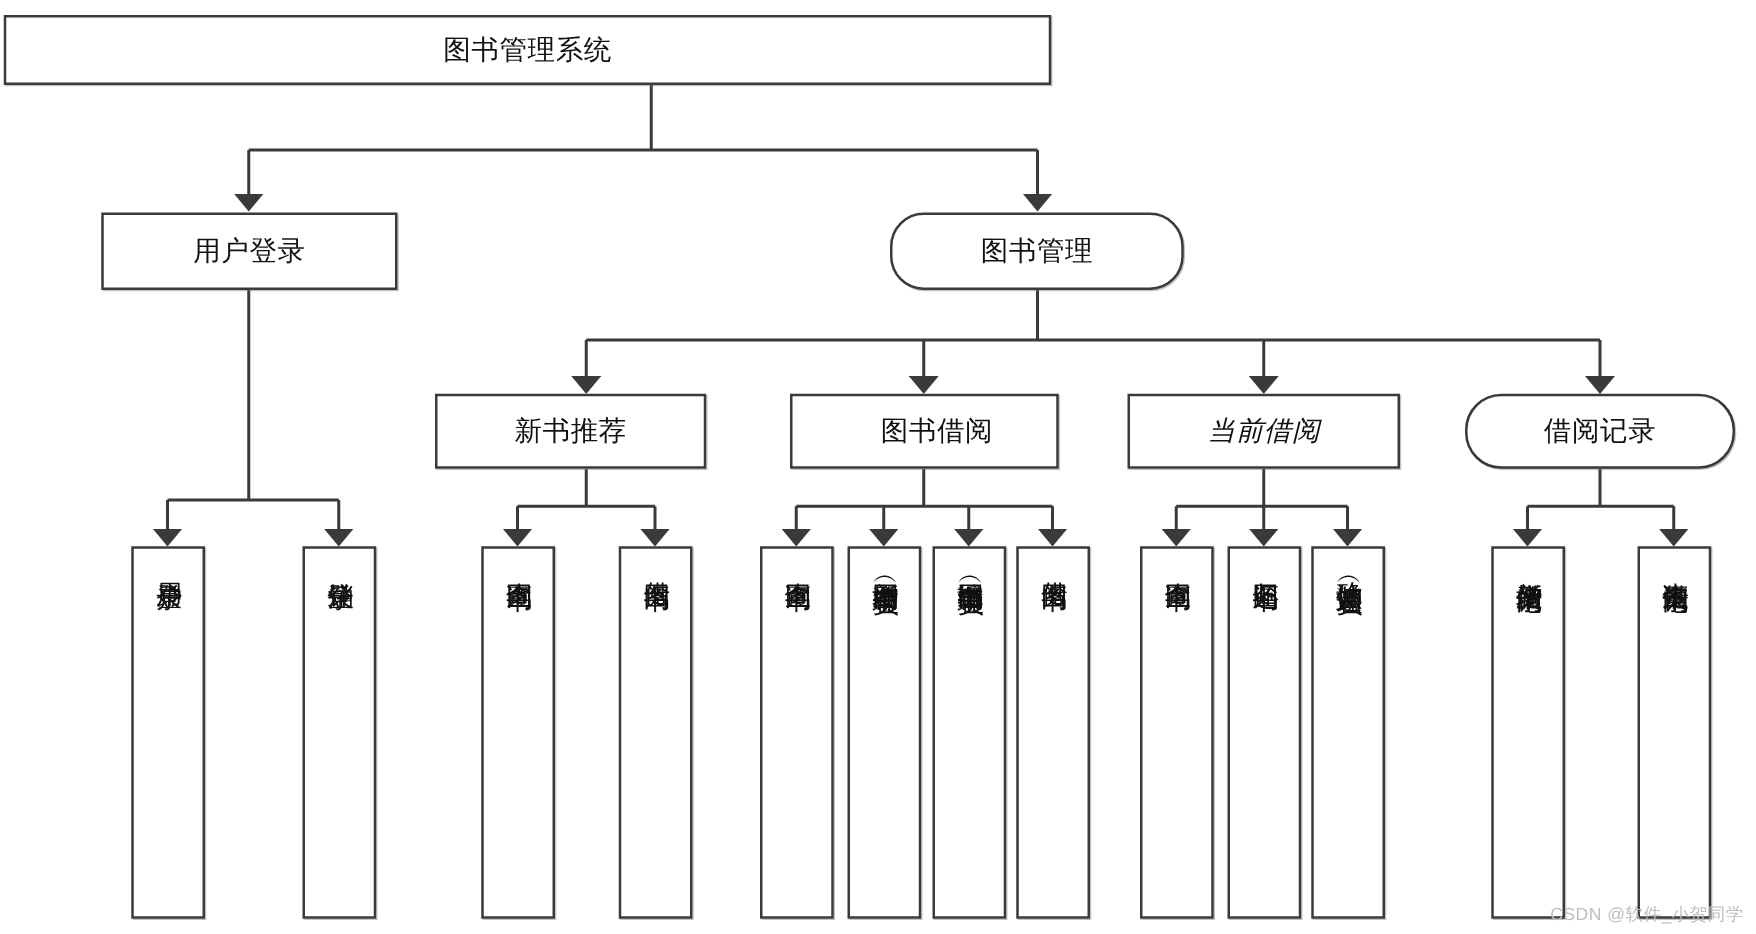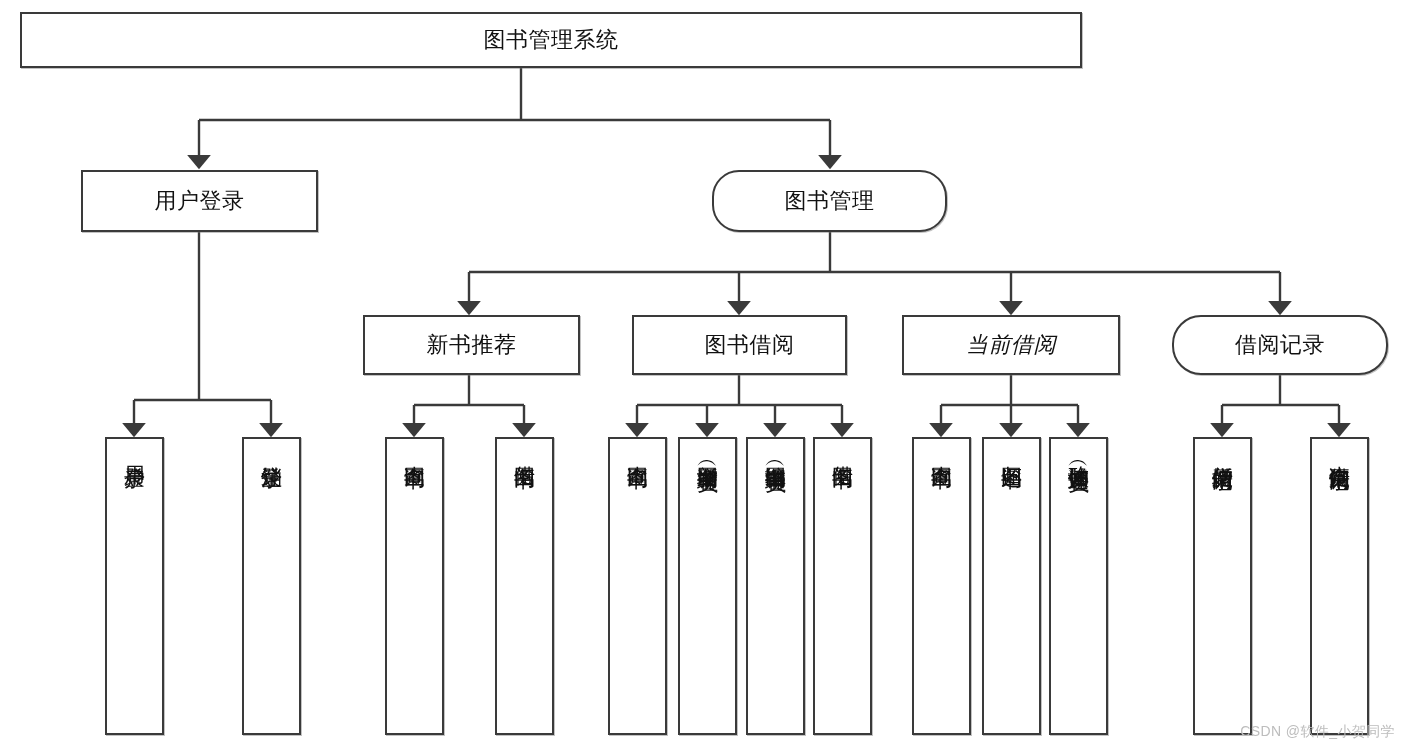--- a/index.html
+++ b/index.html
@@ -118,32 +118,32 @@
       <path d="M1011,405 L1011,430" marker-end="url(#arrow)"></path>
       <path d="M1078,405 L1078,430" marker-end="url(#arrow)"></path>
 
       <path d="M1280,375 L1280,405"></path>
       <path d="M1222,405 L1339,405"></path>
       <path d="M1222,405 L1222,430" marker-end="url(#arrow)"></path>
       <path d="M1339,405 L1339,430" marker-end="url(#arrow)"></path>
     </g>
   </svg>
 
-  <div class="node horiz" style="left:20px; top:12px; width:1062px; height:56px;">
+  <div class="node horiz" style="left:3px; top:12px; width:838px; height:56px;">
     <span class="label">图书管理系统</span>
   </div>
 
   <div class="node horiz" style="left:81px; top:170px; width:237px; height:62px;">
     <span class="label">用户登录</span>
   </div>
   <div class="node horiz" style="left:712px; top:170px; width:235px; height:62px;border-radius:27px;">
     <span class="label">图书管理</span>
   </div>
 
-  <div class="node horiz" style="left:363px; top:315px; width:217px; height:60px;">
+  <div class="node horiz" style="left:348px; top:315px; width:217px; height:60px;">
     <span class="label">新书推荐</span>
   </div>
   <div class="node horiz" style="left:632px; top:315px; width:215px; height:60px;padding-left:20px;">
     <span class="label">图书借阅</span>
   </div>
   <div class="node horiz" style="left:902px; top:315px; width:218px; height:60px;font-style:italic;">
     <span class="label">当前借阅</span>
   </div>
   <div class="node horiz" style="left:1172px; top:315px; width:216px; height:60px;border-radius:29px;">
     <span class="label">借阅记录</span>

